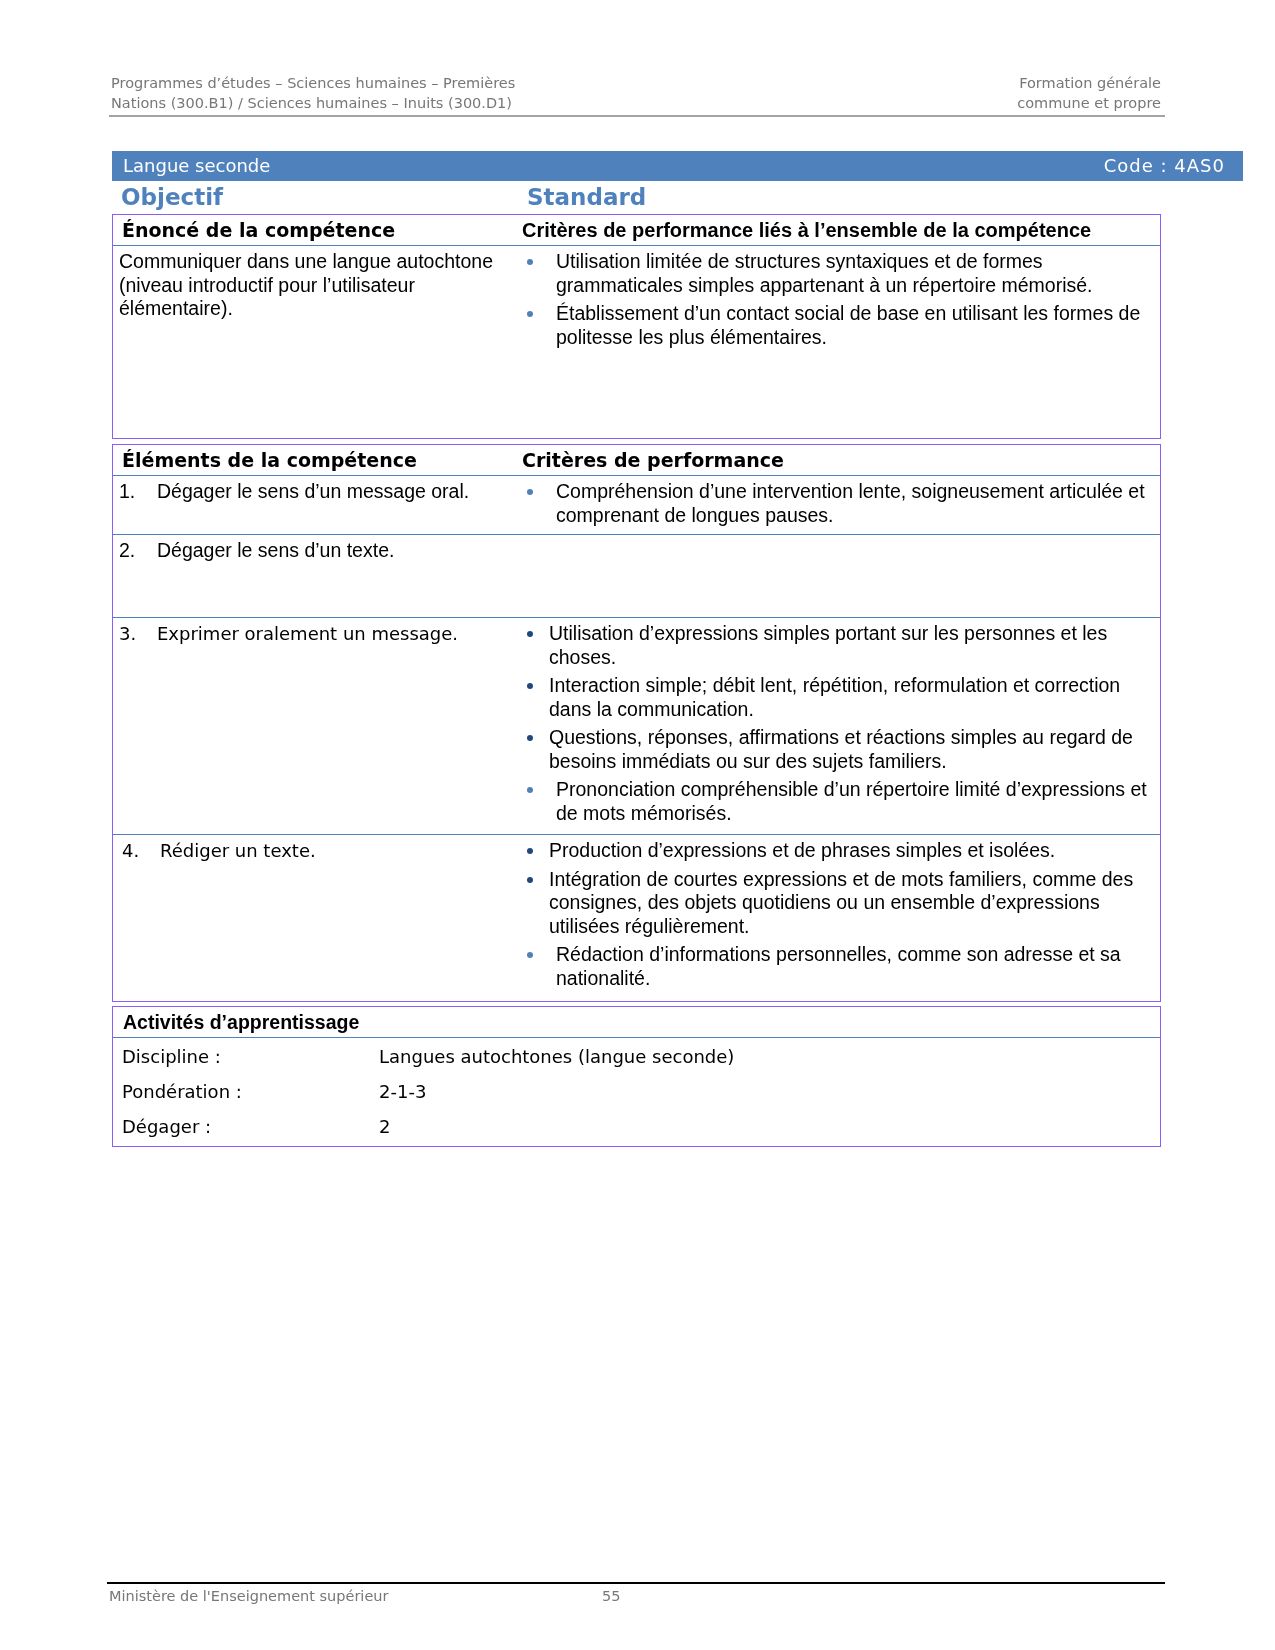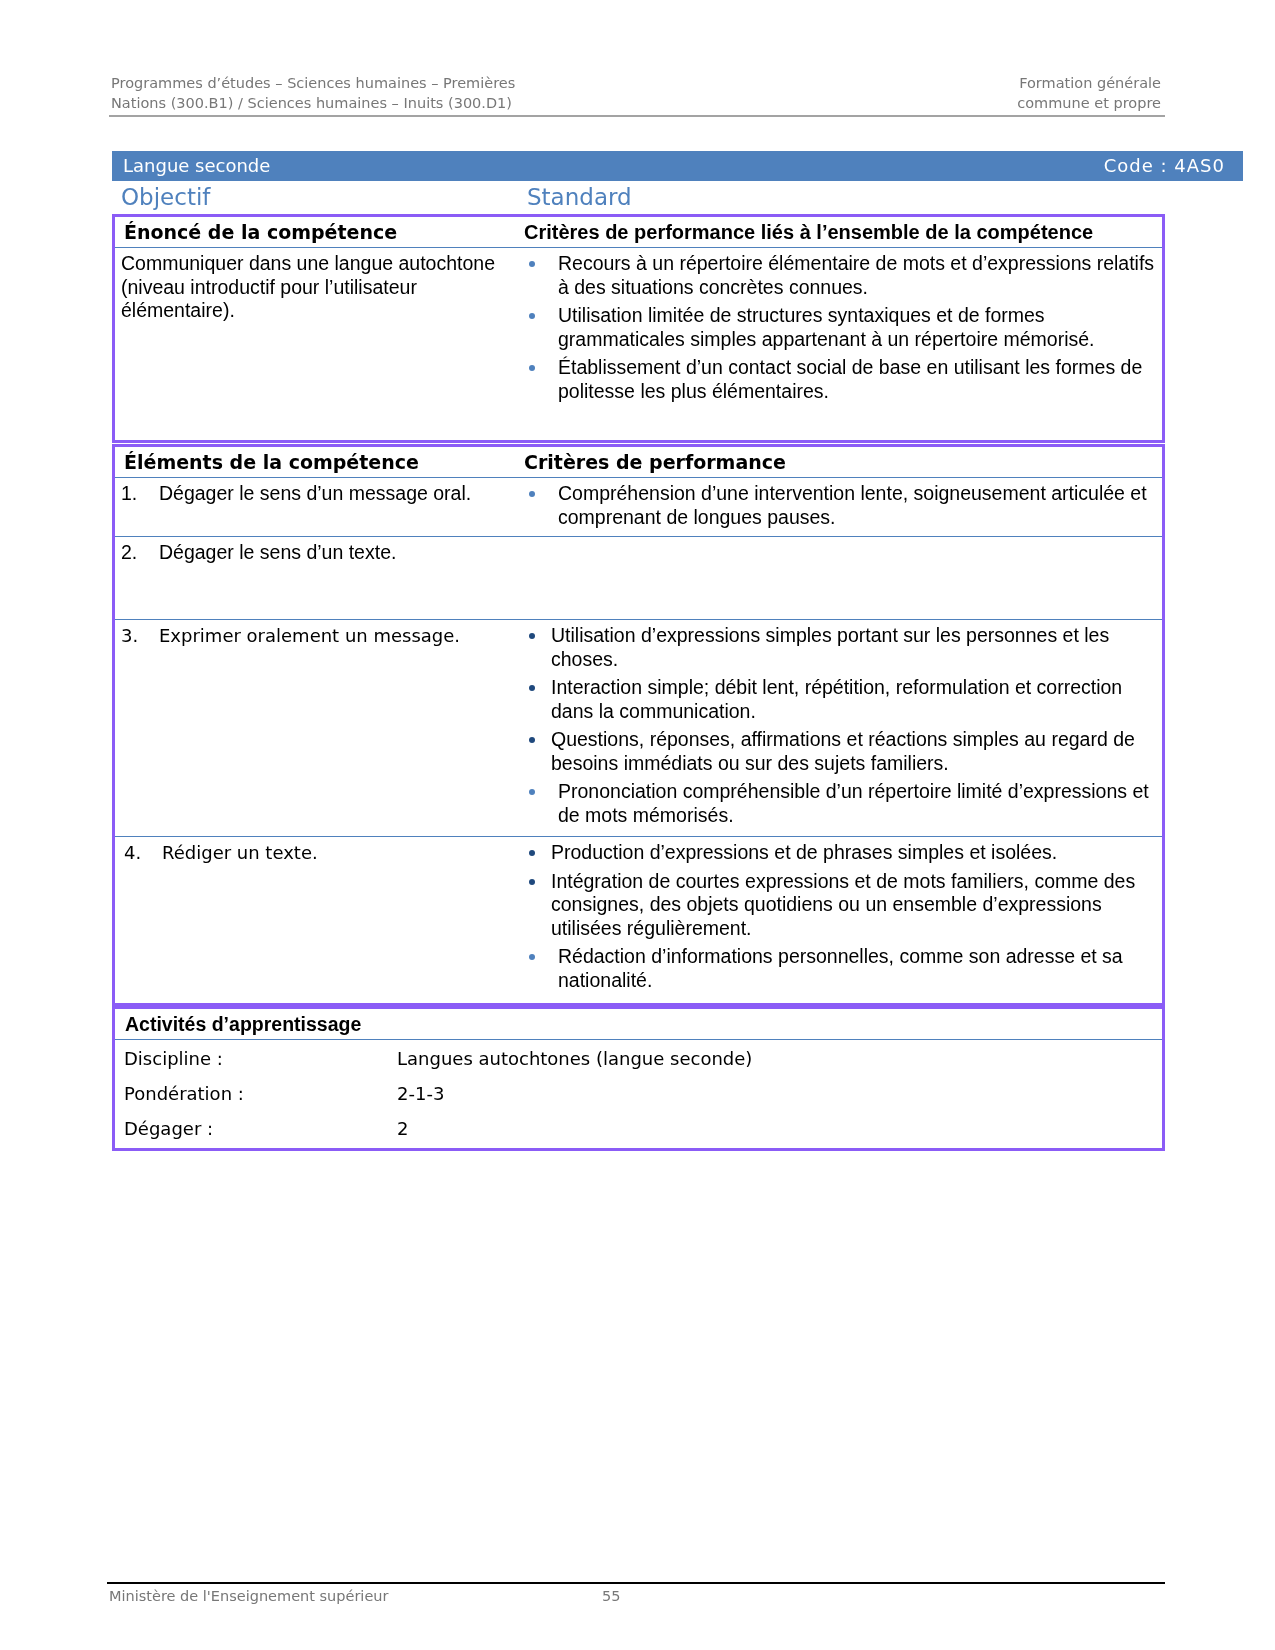--- a/index.html
+++ b/index.html
@@ -17,24 +17,24 @@
 
     .band {
       position: absolute; left: 112px; top: 151px; width: 1131px; height: 30px;
       background: #4f81bd; color: #fff; font-family: "DejaVu Sans", sans-serif;
       font-size: 18px; line-height: 30px;
     }
     .band .bl { position: absolute; left: 11px; }
     .band .br { position: absolute; right: 18px; letter-spacing: 1px; }
 
     .cols-title { position: absolute; top: 184px; font-family: "DejaVu Sans", sans-serif;
-      font-weight: normal; color: #4f81bd; font-size: 23px; }
+      font-weight: bold; color: #4f81bd; font-size: 23px; }
 
     .box {
-      position: absolute; left: 112px; width: 1047px; border: 3px solid #8b5cf6;
+      position: absolute; left: 112px; width: 1047px; border: 1px solid #8b5cf6;
       box-sizing: content-box;
       text-decoration: underline;
     }
     .row { position: relative; border-bottom: 1px solid #4f81bd; }
     .row:last-child { border-bottom: none; }
     .row.head { height: 30px; }
     .head-l, .head-r {
       position: absolute; top: 4px; font-family: "DejaVu Sans", sans-serif; font-weight: bold; font-size: 19px;
     }
     .head-r.liberation { font-family: "Liberation Sans", sans-serif; font-size: 20px; }
@@ -46,21 +46,21 @@
     .bul { position: relative; padding-left: 40px; font-size: 19.5px; line-height: 23.5px; margin-bottom: 5px; }
     .bul.narrow { padding-left: 33px; }
     .bul .dot {
       position: absolute; left: 11px; top: 9px; width: 6px; height: 6px; border-radius: 50%; background: #4f81bd;
     }
     .bul .dot.dark { background: #1f497d; }
     .dvs { font-family: "DejaVu Sans", sans-serif; font-size: 18px; }
 
     .act-row { position: relative; height: 35px; font-family: "DejaVu Sans", sans-serif; font-size: 18px; }
     .act-row .k { position: absolute; left: 9px; top: 8px; }
-    .act-row .v { position: absolute; left: 282px; top: 8px; text-align: right; }
+    .act-row .v { position: absolute; left: 266px; top: 8px; text-align: right; }
 
     .page-footer {
       position: absolute; left: 107px; top: 1582px; width: 1058px; border-top: 2px solid #000;
       font-family: "DejaVu Sans", sans-serif; font-size: 14.5px; color: #777;
     }
     .page-footer .fl { position: absolute; left: 2px; top: 4px; }
     .page-footer .fc { position: absolute; left: 495px; top: 4px; }
   </style>
 </head>
 <body>
@@ -85,21 +85,20 @@
 <div class="cols-title" style="left:527px">Standard</div>
 
 <div class="box" style="top:214px; height:223px;">
   <div class="row head">
     <span class="head-l">Énoncé de la compétence</span>
     <span class="head-r liberation" style="left:409px">Critères de performance liés à l’ensemble de la compétence</span>
   </div>
   <div class="row" style="height:190px">
     <div class="cell-l" style="left:6px; width:400px;">Communiquer dans une langue autochtone (niveau introductif pour l’utilisateur élémentaire).</div>
     <div class="cell-r">
-      <div class="bul"><span class="dot"></span><span>Recours à un répertoire élémentaire de mots et d’expressions relatifs à des situations concrètes connues.</span></div>
       <div class="bul"><span class="dot"></span><span>Utilisation limitée de structures syntaxiques et de formes grammaticales simples appartenant à un répertoire mémorisé.</span></div>
       <div class="bul"><span class="dot"></span><span>Établissement d’un contact social de base en utilisant les formes de politesse les plus élémentaires.</span></div>
     </div>
   </div>
 </div>
 
 <div class="box" style="top:444px; height:556px;">
   <div class="row head">
     <span class="head-l">Éléments de la compétence</span>
     <span class="head-r" style="left:409px">Critères de performance</span>

